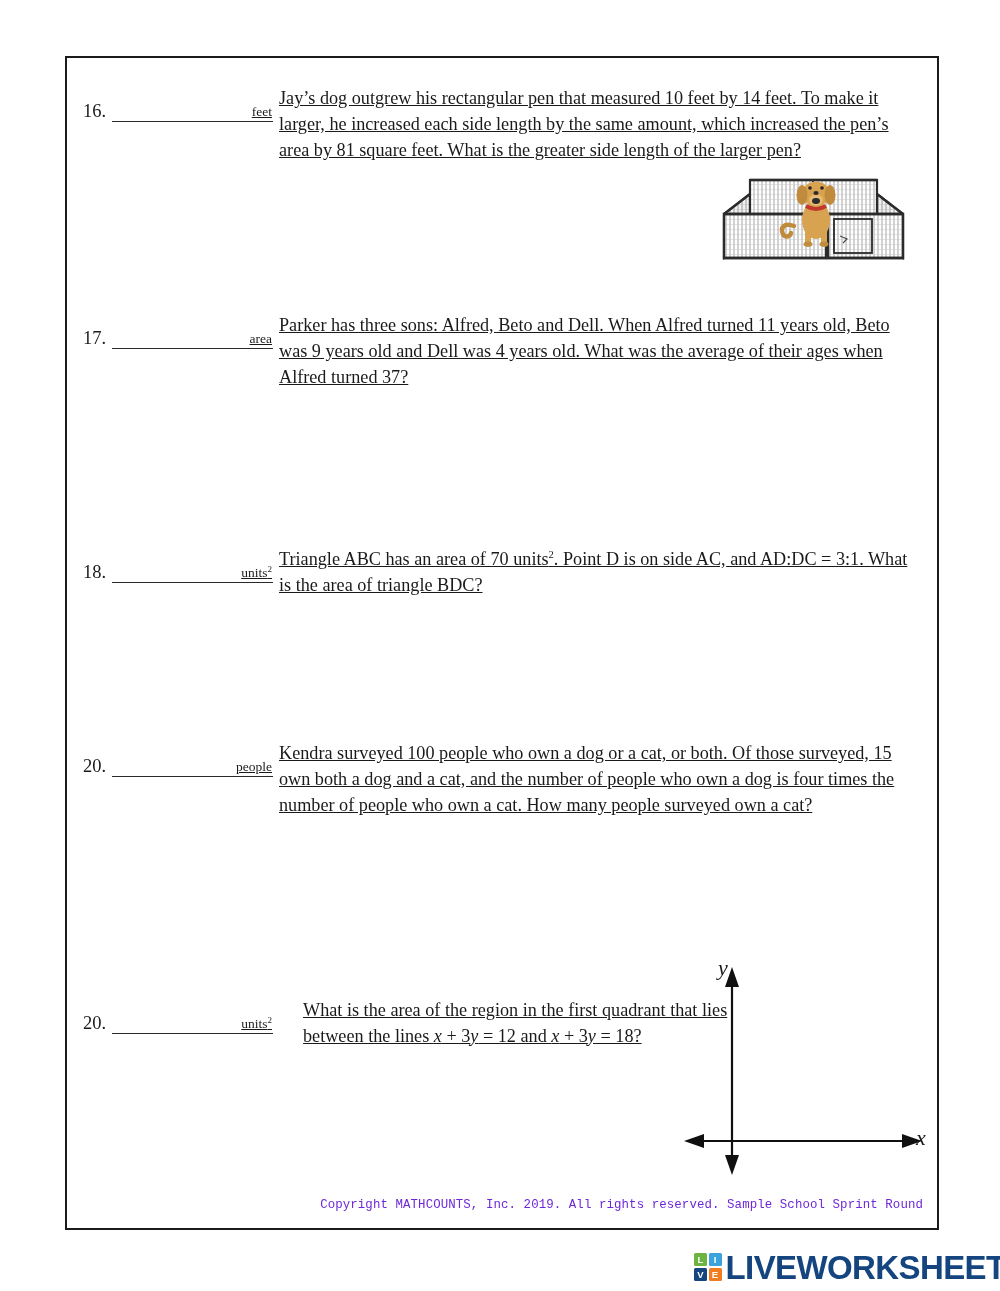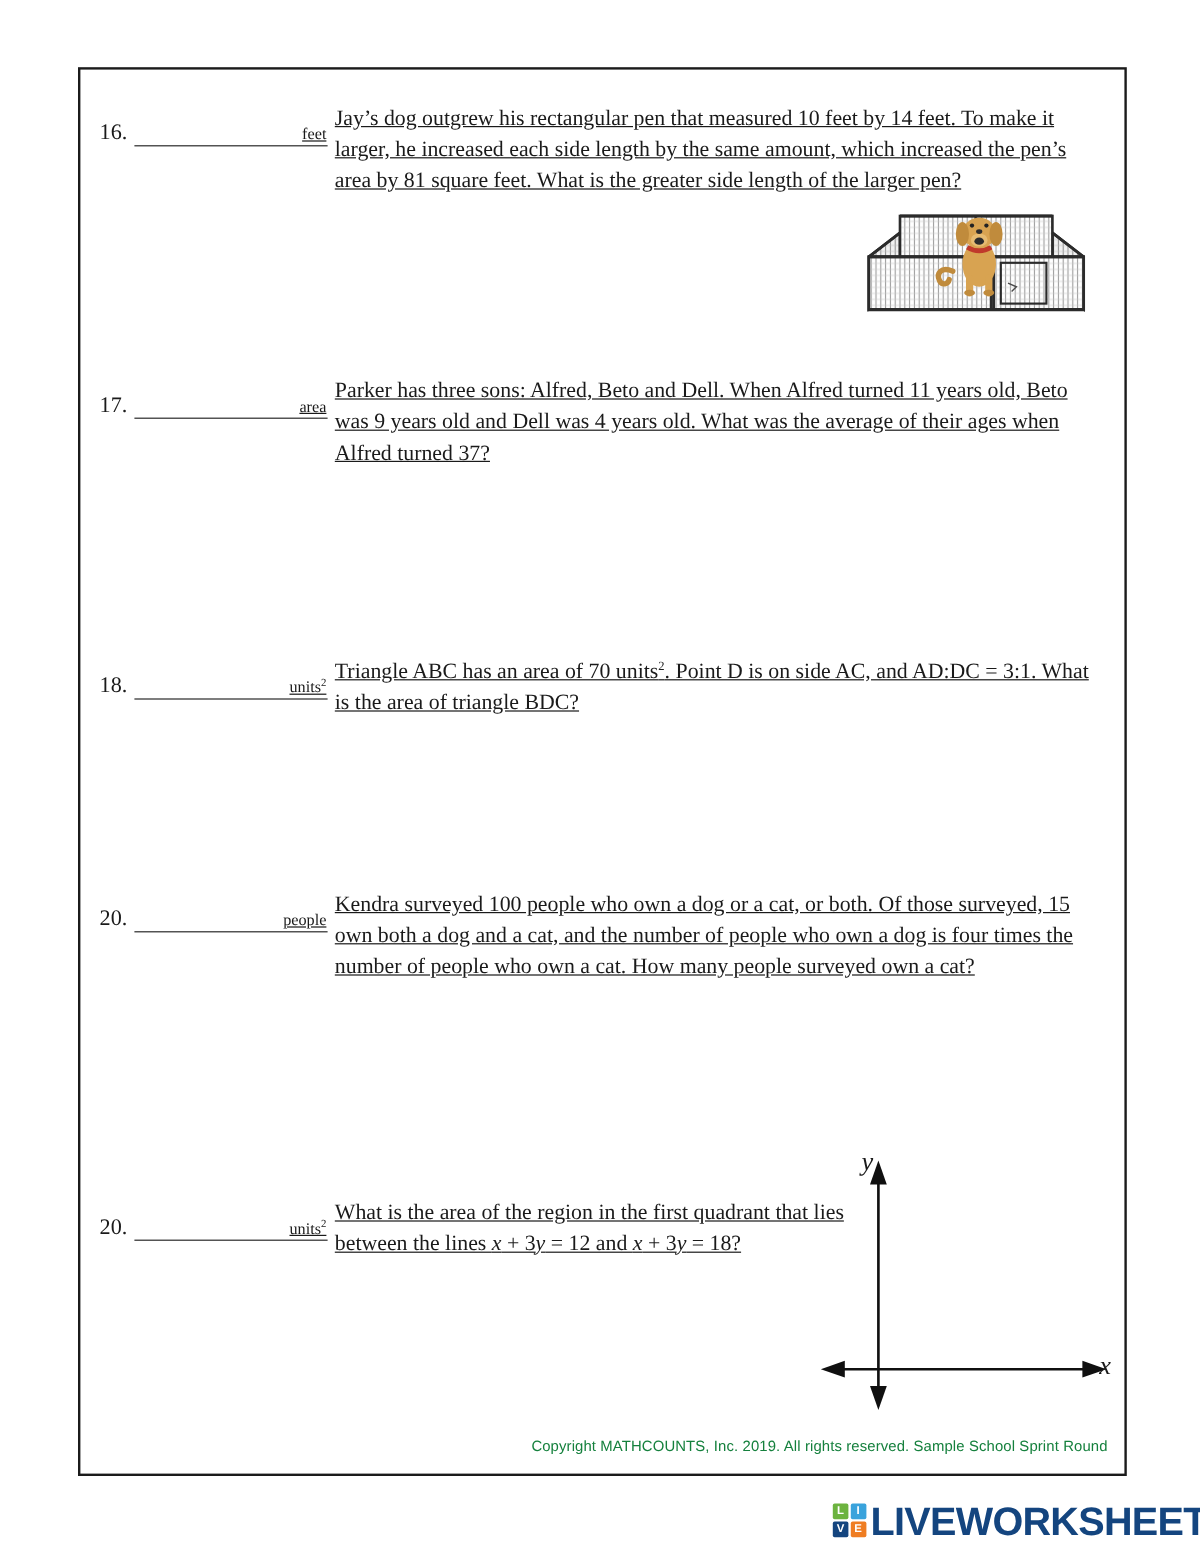--- a/index.html
+++ b/index.html
@@ -94,21 +94,21 @@
     line-height: 0;
   }
 
   
   #problem-16 { top: 28px; }
   #problem-17 { top: 255px; }
   #problem-18 { top: 489px; }
   #problem-19 { top: 683px; }
   #problem-20 { top: 940px; }
 
-  #problem-20 .question-col { width: 430px; }
+  #problem-20 .question-col { width: 430px; margin-left: 24px; }
 
   
   #dog-pen-figure {
     position: absolute;
     left: 649px;
     top: 104px;
     width: 195px;
     height: 108px;
   }
 
@@ -129,23 +129,23 @@
   #axis-label-y { left: 36px; top: 2px; }
   #axis-label-x { left: 234px; top: 172px; }
 
   
   #copyright-footer {
     position: absolute;
     left: 0;
     right: 14px;
     bottom: 16px;
     text-align: right;
-    font-family: Liberation Sans, sans-serif;
+    font-family: Liberation Mono, monospace;
     font-size: 12.4px;
-    color: #15803d;
+    color: #6d28d9;
     letter-spacing: 0.1px;
   }
 
   
   #liveworksheets-brand {
     position: absolute;
     left: 694px;
     top: 1247px;
     display: flex;
     align-items: center;

